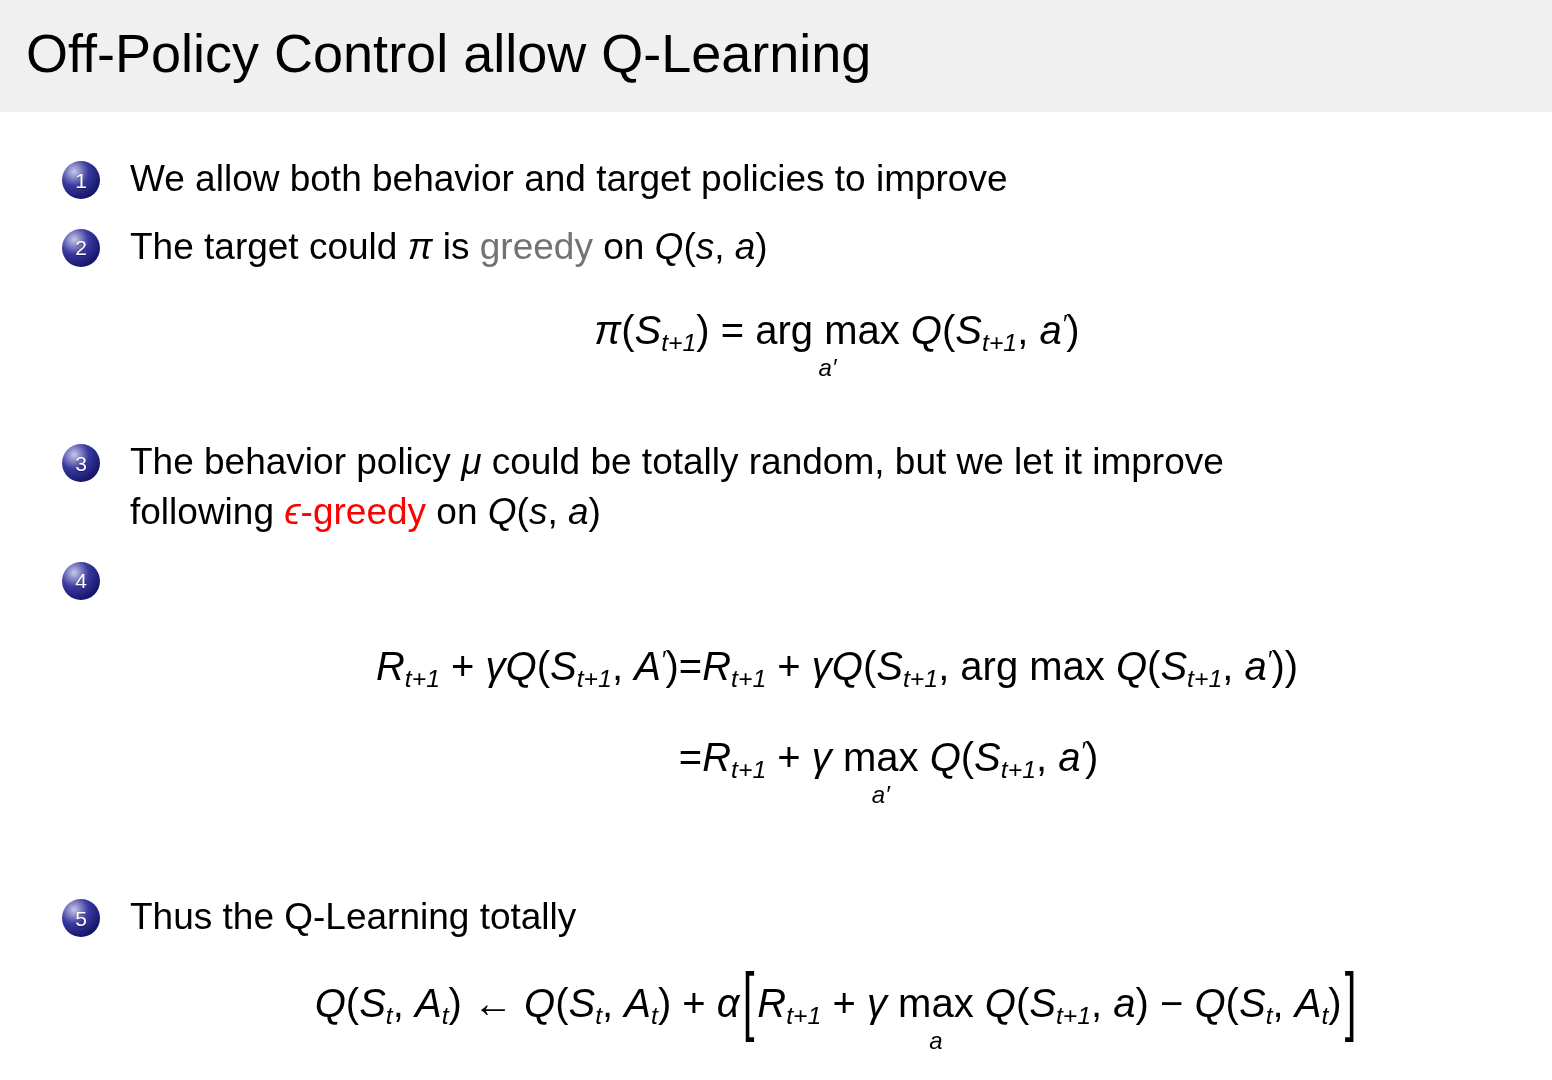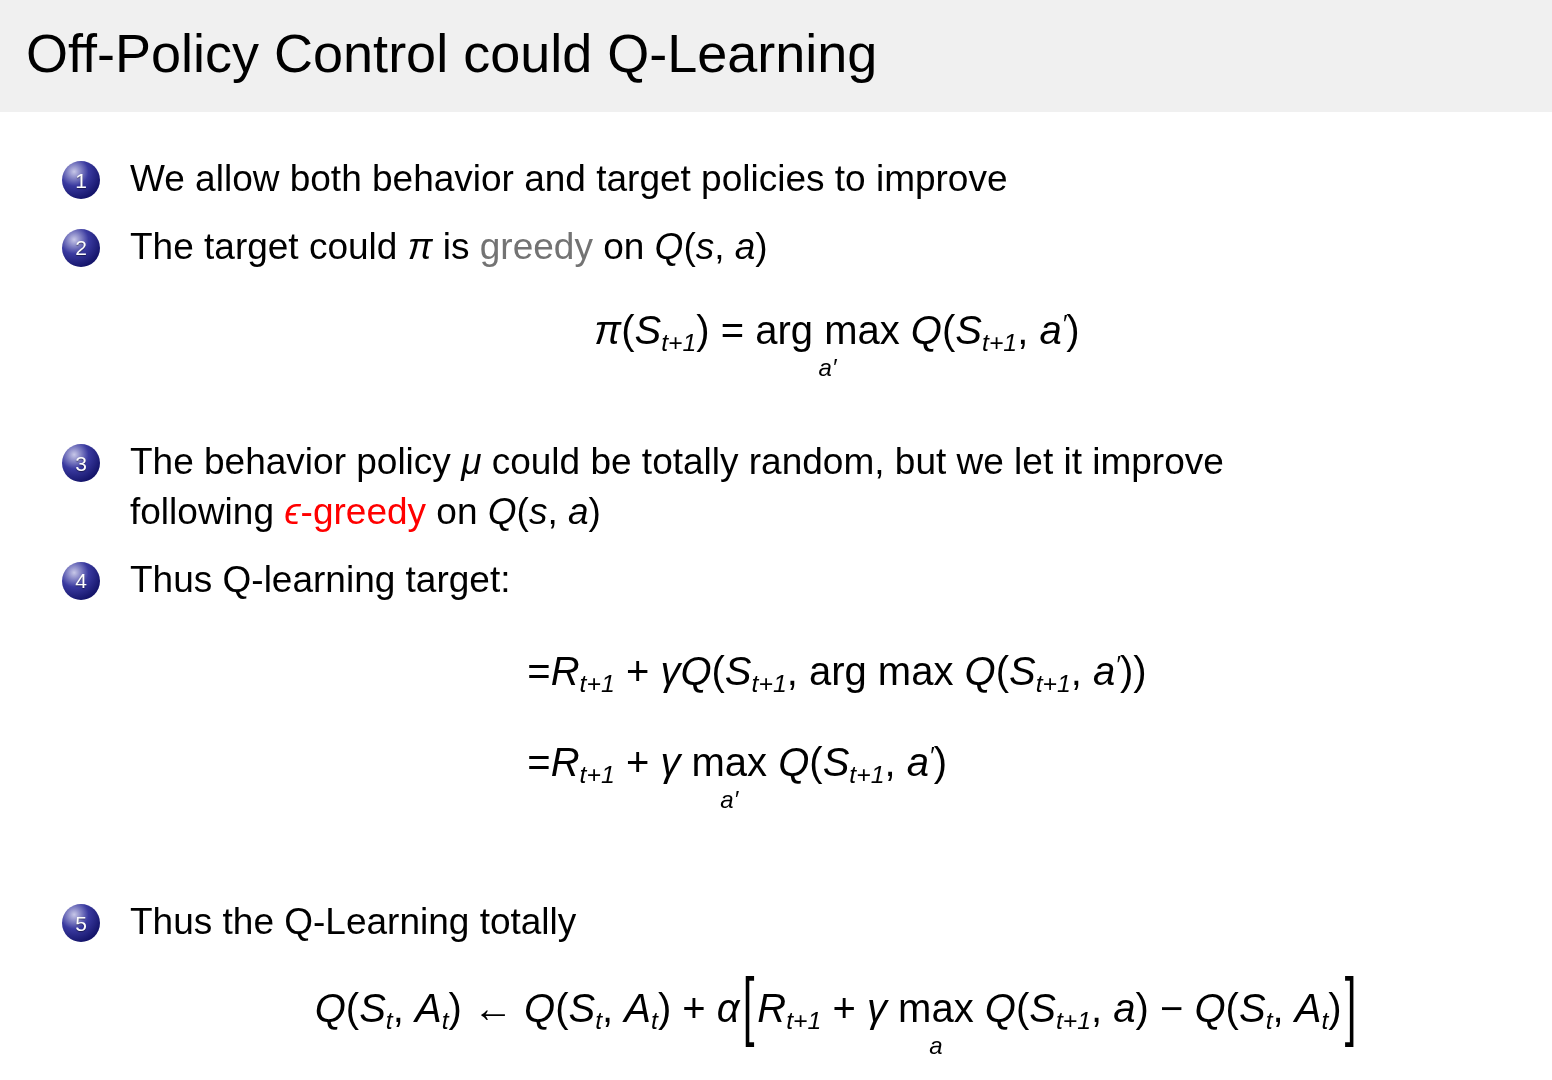--- a/index.html
+++ b/index.html
@@ -67,21 +67,21 @@
     transform: scaleY(1.8); transform-origin: 50% 55%;
     font-size: 1.05em; padding: 0 3px; font-weight: 300;
   }
 </style>
 </head>
 <body>
 
 <div class="slide">
 
   <header class="title-bar">
-    <h1>Off-Policy Control could Q-Learning</h1>
+    <h1>Off-Policy Control allow Q-Learning</h1>
   </header>
 
   <main>
 
     <div class="item">
       <span class="ball">
           <span>1</span>
         </span>
       <div class="itext"><span>We allow both behavior and target policies to improve</span></div>
     </div>
@@ -99,24 +99,24 @@
       <span class="ball">
           <span>3</span>
         </span>
       <div class="itext"><span>The behavior policy </span><span class="mi">μ</span><span> could be totally random, but we let it improve</span><br><span>following </span><span class="mi" style="color: rgb(255, 0, 0);">ϵ</span><span style="color: rgb(255, 0, 0);">-greedy</span><span> on </span><span class="mi">Q</span><span>(</span><span class="mi">s</span><span>, </span><span class="mi">a</span><span>)</span></div>
     </div>
 
     <div class="item">
       <span class="ball">
           <span>4</span>
         </span>
-      <div class="itext"><span>Thus Q-learning target:</span></div>
     </div>
 
     <div class="math aligned nudge">
+      <div class="lhs"><span class="mi">R</span><sub>t+1</sub><span> + </span><span class="mi">γ</span><span class="mi">Q</span><span>(</span><span class="mi">S</span><sub>t+1</sub><span>, </span><span class="mi">A</span><sup>′</sup><span>) </span></div>
       <div class="rhs"><span>=</span><span class="mi">R</span><sub>t+1</sub><span> + </span><span class="mi">γ</span><span class="mi">Q</span><span>(</span><span class="mi">S</span><sub>t+1</sub><span>, </span><span>arg max </span><span class="mi">Q</span><span>(</span><span class="mi">S</span><sub>t+1</sub><span>, </span><span class="mi">a</span><sup>′</sup><span>))</span></div>
       <div class="lhs"></div>
       <div class="rhs"><span>=</span><span class="mi">R</span><sub>t+1</sub><span> + </span><span class="mi">γ</span><span> </span><span class="underop"><span>max</span><span class="under">a′</span></span><span> </span><span class="mi">Q</span><span>(</span><span class="mi">S</span><sub>t+1</sub><span>, </span><span class="mi">a</span><sup>′</sup><span>)</span></div>
     </div>
 
     <div class="item mt-big">
       <span class="ball">
           <span>5</span>
         </span>
       <div class="itext"><span>Thus the Q-Learning totally</span></div>

